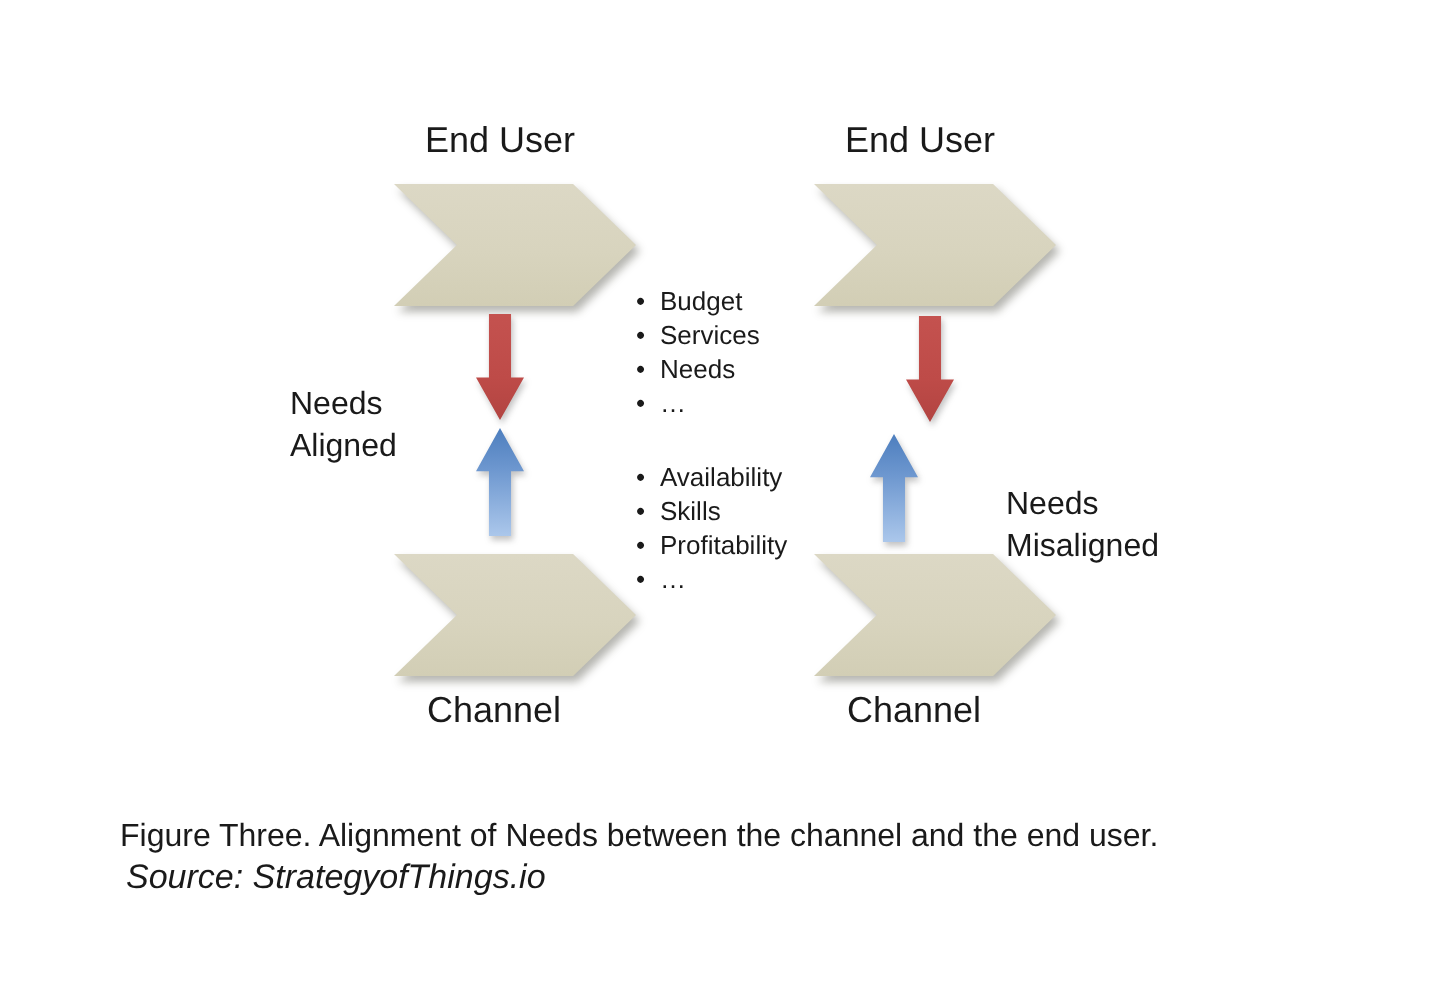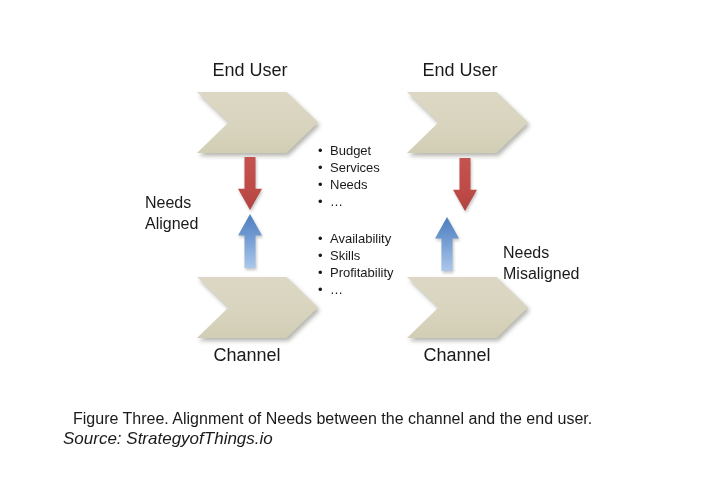--- a/index.html
+++ b/index.html
@@ -140,17 +140,17 @@
   </div>
 
   <div class="abs state-label" style="left:503px; top:194px; width:100px;margin-top:48px;">Needs Misaligned</div>
 
   <div class="abs chevron-wrap" style="left:407px; top:277px;">
     <div class="chevron"></div>
   </div>
 
   <div class="abs shape-label" style="left:397px; top:344px;">Channel</div>
 
-  <div class="abs caption" style="left:73px; top:409px;text-align:right;">Figure Three. Alignment of Needs between the channel and the end user.</div>
+  <div class="abs caption" style="left:60px; top:409px;text-align:right;">Figure Three. Alignment of Needs between the channel and the end user.</div>
 
   <div class="abs source" style="left:63px; top:431px;">Source: StrategyofThings.io</div>
 
 </div>
 
 </body></html>

